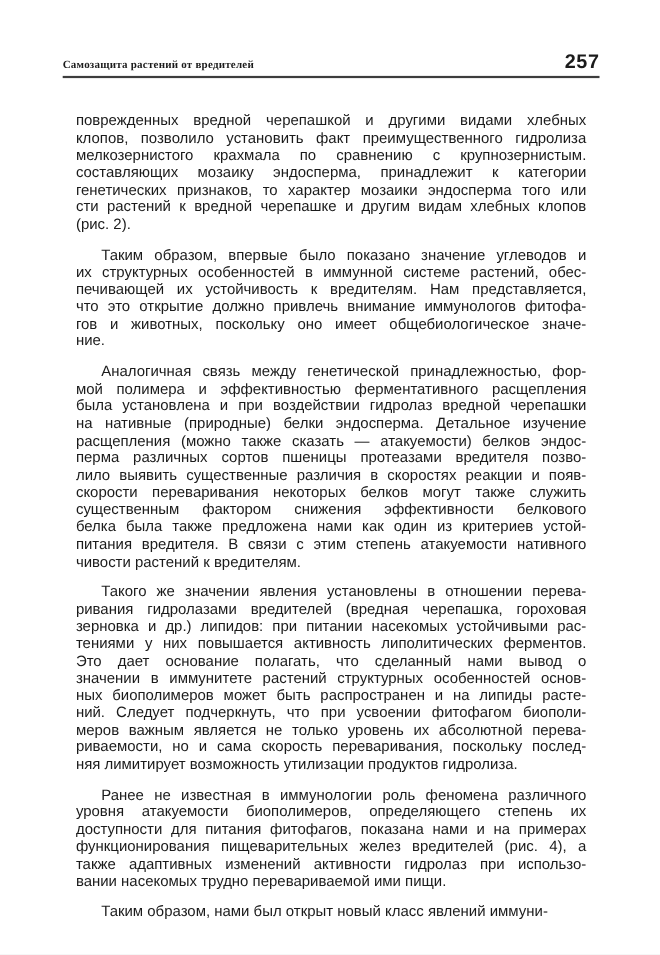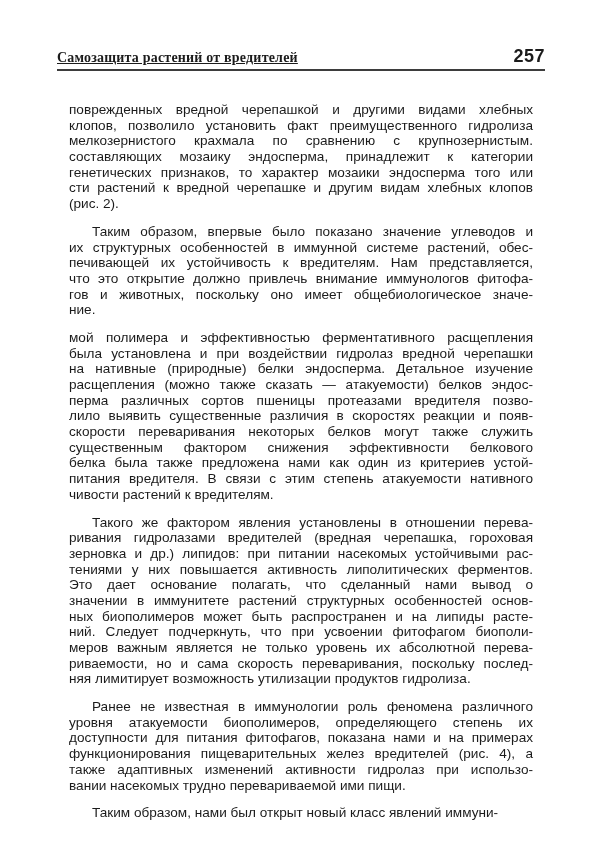--- a/index.html
+++ b/index.html
@@ -21,24 +21,23 @@
     left: 57px;
     top: 46px;
     width: 488px;
     display: flex;
     justify-content: space-between;
     align-items: baseline;
   }
   .running-title {
     font-family: "Liberation Serif", serif;
     font-weight: bold;
-    font-size: 14px;
+    font-size: 10px;
     letter-spacing: 0.2px;
     color: var(--text-color, #1b1b1b);
-    text-decoration: underline;
   }
   .page-number {
     font-family: "Liberation Sans", sans-serif;
     font-weight: bold;
     font-size: 18px;
     letter-spacing: 0.5px;
     text-align: right;
   }
   .header-rule {
     position: absolute;
@@ -92,34 +91,35 @@
       </div>
       <div class="paragraph">
         <div class="line indent">Таким образом, впервые было показано значение углеводов и</div>
         <div class="line">их структурных особенностей в иммунной системе растений, обес-</div>
         <div class="line">печивающей их устойчивость к вредителям. Нам представляется,</div>
         <div class="line">что это открытие должно привлечь внимание иммунологов фитофа-</div>
         <div class="line">гов и животных, поскольку оно имеет общебиологическое значе-</div>
         <div class="line last">ние.</div>
       </div>
       <div class="paragraph">
+        <div class="line indent">Аналогичная связь между генетической принадлежностью, фор-</div>
         <div class="line">мой полимера и эффективностью ферментативного расщепления</div>
         <div class="line">была установлена и при воздействии гидролаз вредной черепашки</div>
         <div class="line">на нативные (природные) белки эндосперма. Детальное изучение</div>
         <div class="line">расщепления (можно также сказать — атакуемости) белков эндос-</div>
         <div class="line">перма различных сортов пшеницы протеазами вредителя позво-</div>
         <div class="line">лило выявить существенные различия в скоростях реакции и появ-</div>
         <div class="line">скорости переваривания некоторых белков могут также служить</div>
         <div class="line">существенным фактором снижения эффективности белкового</div>
         <div class="line">белка была также предложена нами как один из критериев устой-</div>
         <div class="line">питания вредителя. В связи с этим степень атакуемости нативного</div>
         <div class="line last">чивости растений к вредителям.</div>
       </div>
       <div class="paragraph">
-        <div class="line indent">Такого же фактором явления установлены в отношении перева-</div>
+        <div class="line indent">Такого же значении явления установлены в отношении перева-</div>
         <div class="line">ривания гидролазами вредителей (вредная черепашка, гороховая</div>
         <div class="line">зерновка и др.) липидов: при питании насекомых устойчивыми рас-</div>
         <div class="line">тениями у них повышается активность липолитических ферментов.</div>
         <div class="line">Это дает основание полагать, что сделанный нами вывод о</div>
         <div class="line">значении в иммунитете растений структурных особенностей основ-</div>
         <div class="line">ных биополимеров может быть распространен и на липиды расте-</div>
         <div class="line">ний. Следует подчеркнуть, что при усвоении фитофагом биополи-</div>
         <div class="line">меров важным является не только уровень их абсолютной перева-</div>
         <div class="line">риваемости, но и сама скорость переваривания, поскольку послед-</div>
         <div class="line last">няя лимитирует возможность утилизации продуктов гидролиза.</div>

